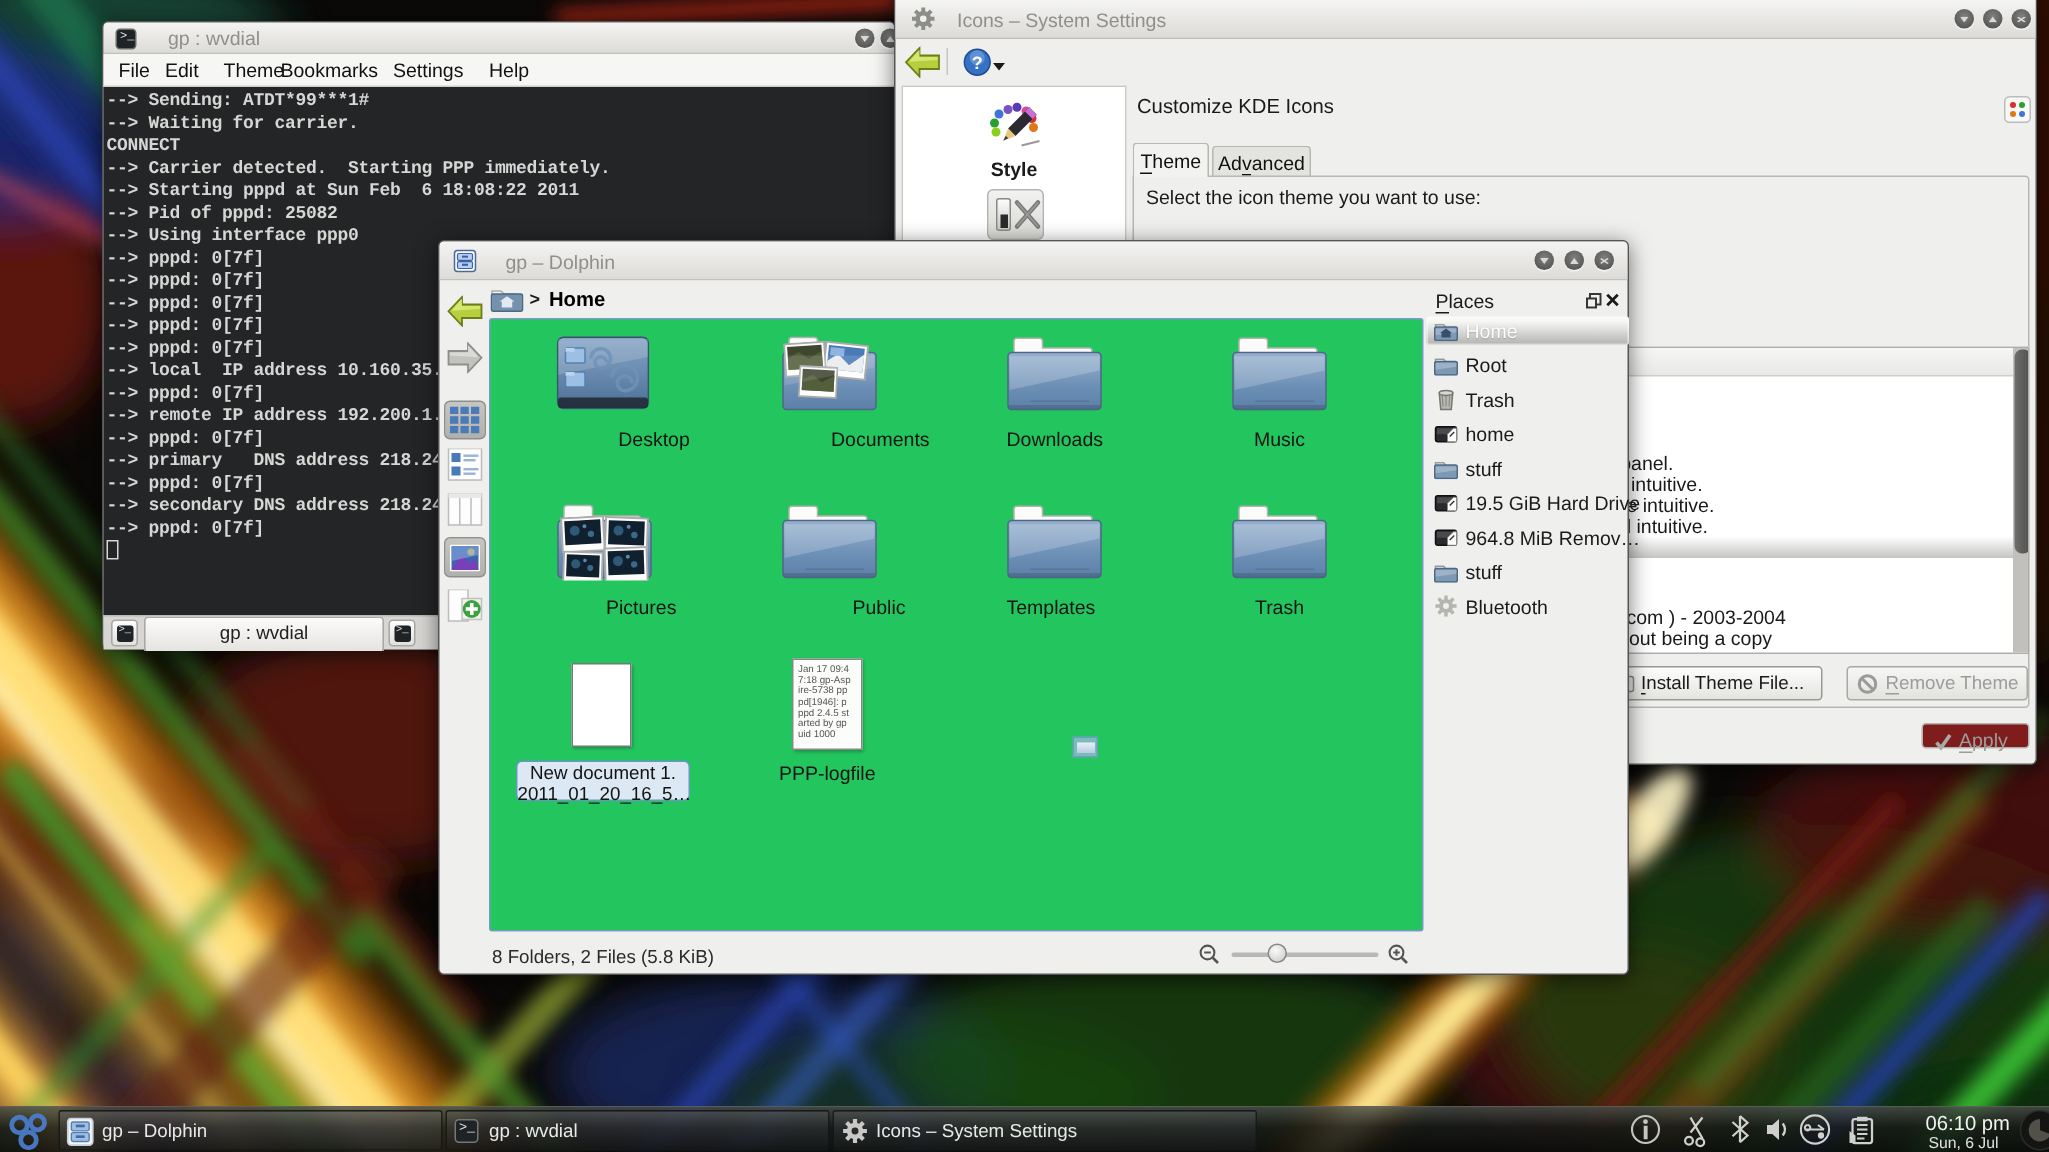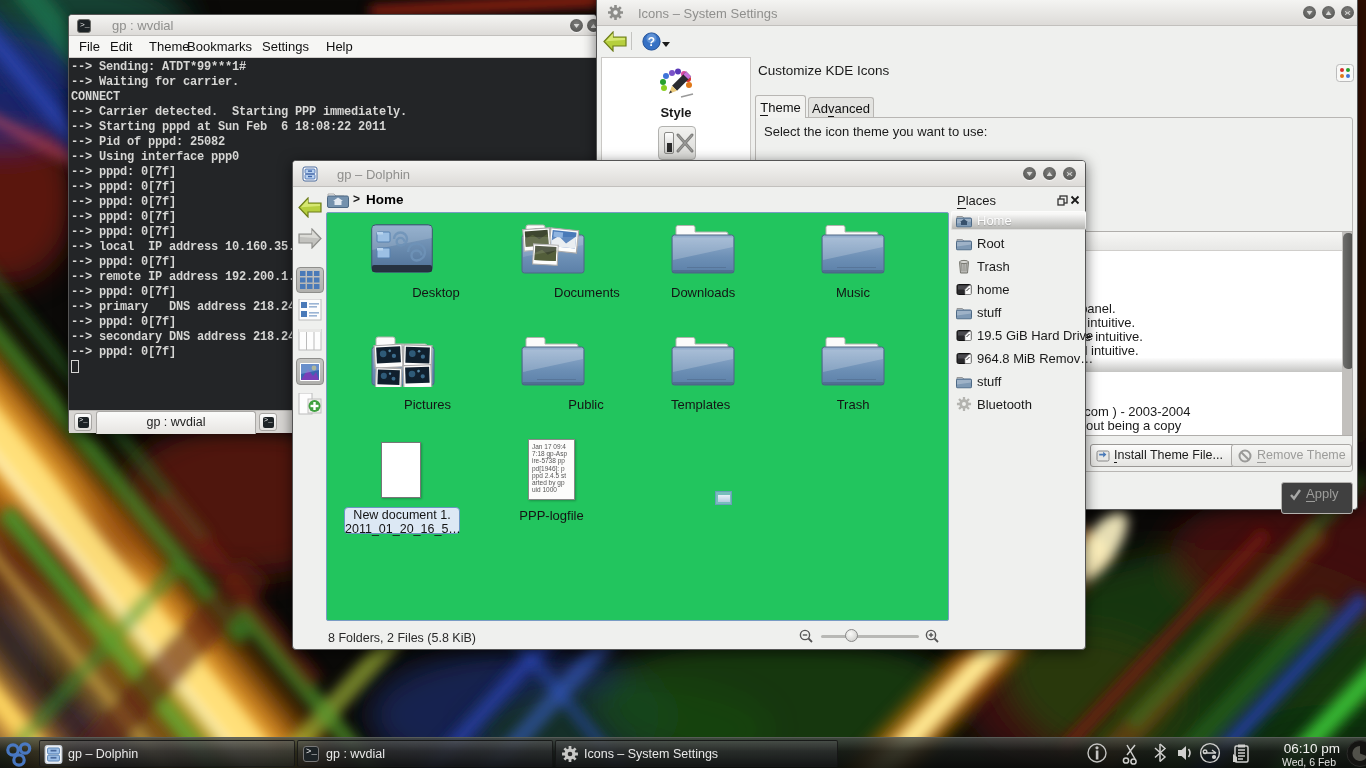--- a/index.html
+++ b/index.html
@@ -250,30 +250,30 @@
       <div class="abs" style="left:266px;top:111px;font-size:13px;color:#1a1a1a;white-space:nowrap">clean and intuitive.</div>
       <div class="abs" style="left:318px;top:121px;font-size:13px;color:#1a1a1a;white-space:nowrap">.</div>
       <div class="abs" style="left:0;top:126px;width:577px;height:14px;background:linear-gradient(#fdfdfd,#c4c4c2)"></div>
       <div class="abs" style="left:281px;top:172px;font-size:13px;color:#1a1a1a;white-space:nowrap">riddell.com ) - 2003-2004</div>
       <div class="abs" style="left:266px;top:186px;font-size:13px;color:#1a1a1a;white-space:nowrap">used without being a copy</div>
       <div class="abs" style="left:577px;top:0;width:12px;height:205px;background:#c2c0bd">
           <div class="abs" style="left:0.5px;top:1px;width:11px;height:136px;background:linear-gradient(90deg,#6e6e6c,#4e4e4c);border-radius:5px"></div>
         </div>
     </div>
 
-    <div class="abs" style="left:334px;top:326px;width:145px;height:23px;background:linear-gradient(#fdfdfc,#e4e4e1);border:1px solid #9a9895;border-radius:3px;font-size:12.5px;color:#1a1a1a;padding:3px 0 16px 23px;white-space:nowrap;overflow:hidden"><svg class="abs" style="left:5px;top:4px" width="14" height="14" viewBox="0 0 14 14">
+    <div class="abs" style="left:314px;top:326px;width:145px;height:23px;background:linear-gradient(#fdfdfc,#e4e4e1);border:1px solid #9a9895;border-radius:3px;font-size:12.5px;color:#1a1a1a;padding:3px 0 16px 23px;white-space:nowrap;overflow:hidden"><svg class="abs" style="left:5px;top:4px" width="14" height="14" viewBox="0 0 14 14">
           <rect x="1" y="2" width="12" height="10" rx="1.5" fill="#e8e8e6" stroke="#888"></rect>
           <path d="M3 7 h5 v-2.5 L12 8 L8 11.5 V9 H3 Z" fill="#4a7ab8" transform="scale(0.8) translate(1,-1)"></path>
         </svg><span style="border-bottom:1px solid #1a1a1a">I</span>nstall Theme File...</div>
     <div class="abs" style="left:475px;top:326px;width:121px;height:23px;background:linear-gradient(#f6f6f4,#e2e2df);border:1px solid #aaa8a5;border-radius:3px;font-size:12.5px;color:#9c9c9a;padding:3px 0 0 25px;white-space:nowrap;overflow:hidden"><svg class="abs" style="left:6px;top:4px" width="14" height="14" viewBox="0 0 14 14">
           <circle cx="7" cy="7" r="5.5" fill="none" stroke="#9a9a98" stroke-width="2"></circle>
           <path d="M3.2 3.2 L10.8 10.8" stroke="#9a9a98" stroke-width="2"></path>
         </svg><span style="border-bottom:1px solid #9c9c9a">R</span>emove Theme</div>
   </div>
-  <div class="abs" style="left:684px;top:482px;width:72px;height:32px;background:#404040;border:1px solid #b4b2af;border-radius:3px;font-size:13px;color:#9c9c9a;padding:3px 0 0 24px"><svg class="abs" style="left:7px;top:5px" width="13" height="13" viewBox="0 0 13 13">
+  <div class="abs" style="left:684px;top:482px;width:72px;height:17px;background:#7f1d1d;border:1px solid #b4b2af;border-radius:3px;font-size:13px;color:#9c9c9a;padding:3px 0 0 24px"><svg class="abs" style="left:7px;top:5px" width="13" height="13" viewBox="0 0 13 13">
         <path d="M2 7 L5 10.5 L11 2" fill="none" stroke="#a8a8a6" stroke-width="2.4"></path>
       </svg><span style="border-bottom:1px solid #9c9c9a">A</span>pply</div>
 </div>
 
 <div class="win" id="dolphin" style="left:292px;top:160px;width:794px;height:490px;background:#eff0ee">
   <div class="tbar" style="height:26px">
     <svg class="abs" style="left:9px;top:5px" width="16" height="16" viewBox="0 0 16 16">
         <rect x="1" y="1" width="14" height="14" rx="2" fill="#fdfdfd" stroke="#4a6a9c"></rect>
         <rect x="3" y="3" width="10" height="4.6" rx="1" fill="#b8d0ee" stroke="#3a62a8" stroke-width=".8"></rect>
         <rect x="3" y="8.4" width="10" height="4.6" rx="1" fill="#b8d0ee" stroke="#3a62a8" stroke-width=".8"></rect>
@@ -621,18 +621,18 @@
     <g>
       <rect x="149" y="4" width="13" height="16" rx="1.5" fill="none" stroke="#d0d0ce" stroke-width="1.5"></rect>
       <rect x="152" y="2.5" width="7" height="3" fill="#d0d0ce"></rect>
       <g stroke="#d0d0ce" stroke-width="1.3">
           <path d="M152 8 h7 M152 11 h7 M152 14 h7 M152 17 h5"></path>
         </g>
       <path d="M147 12 l4 3 v5 h-4 z" fill="#d0d0ce"></path>
     </g>
   </svg>
   <div class="abs" style="left:1278px;top:3px;width:62px;text-align:right;color:#f2f2f0;font-size:13.5px">06:10 pm</div>
-  <div class="abs" style="left:1278px;top:18px;width:62px;text-align:center;color:#e2e2e0;font-size:10.5px">Wed, 6 Feb</div>
+  <div class="abs" style="left:1278px;top:18px;width:62px;text-align:center;color:#e2e2e0;font-size:10.5px">Sun, 6 Jul</div>
   <svg class="abs" style="left:1344px;top:1px" width="22" height="29" viewBox="0 0 22 29">
       <circle cx="16" cy="14.5" r="13" fill="#141412" stroke="#2c2c2a"></circle>
       <path d="M16 7 a7.5 7.5 0 1 0 7 10 L16 14.5 Z" fill="#66665e" opacity=".75"></path>
     </svg>
 </div>
 
 </body></html>

